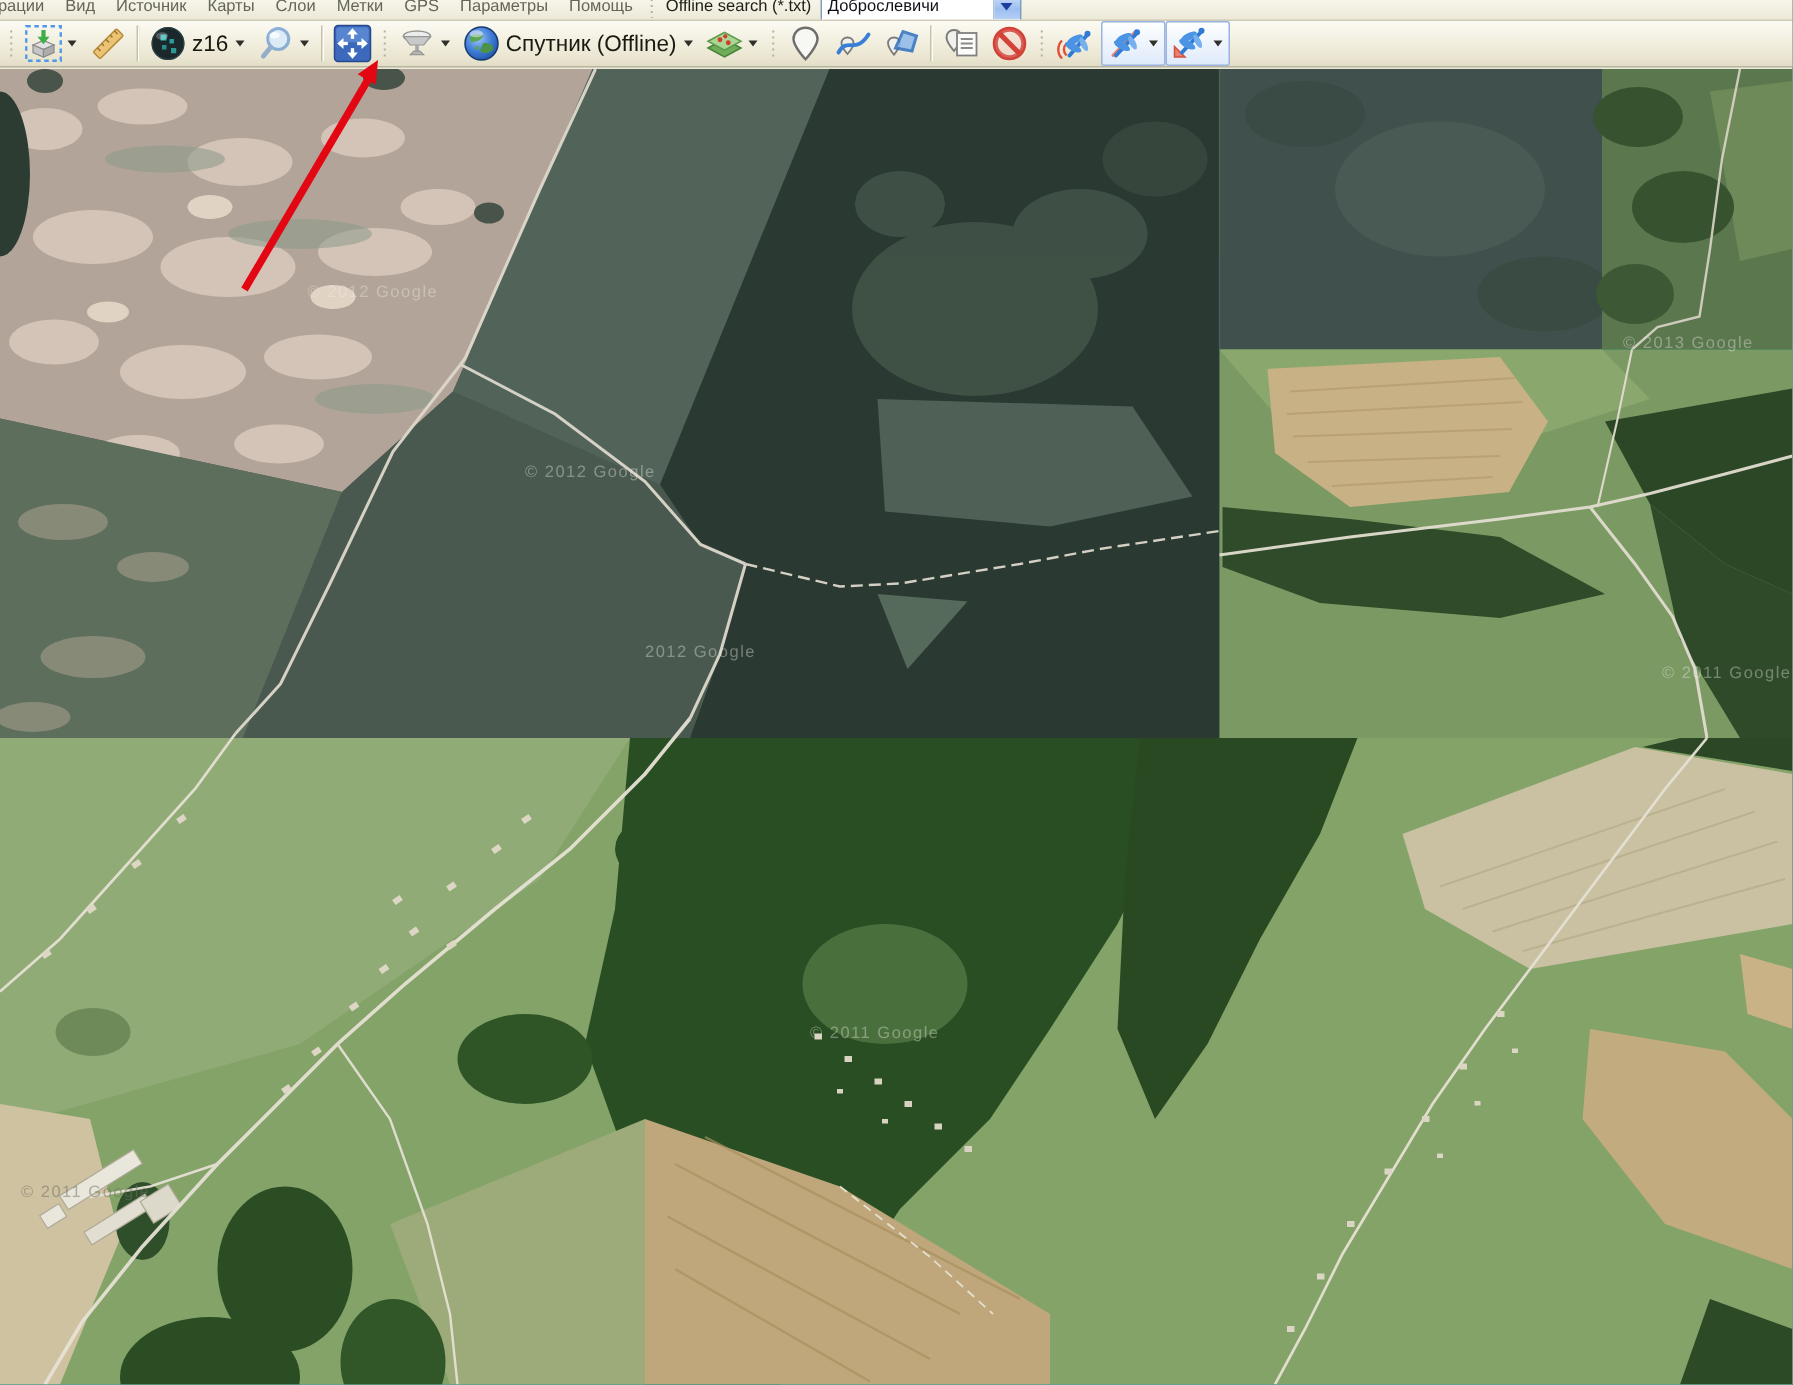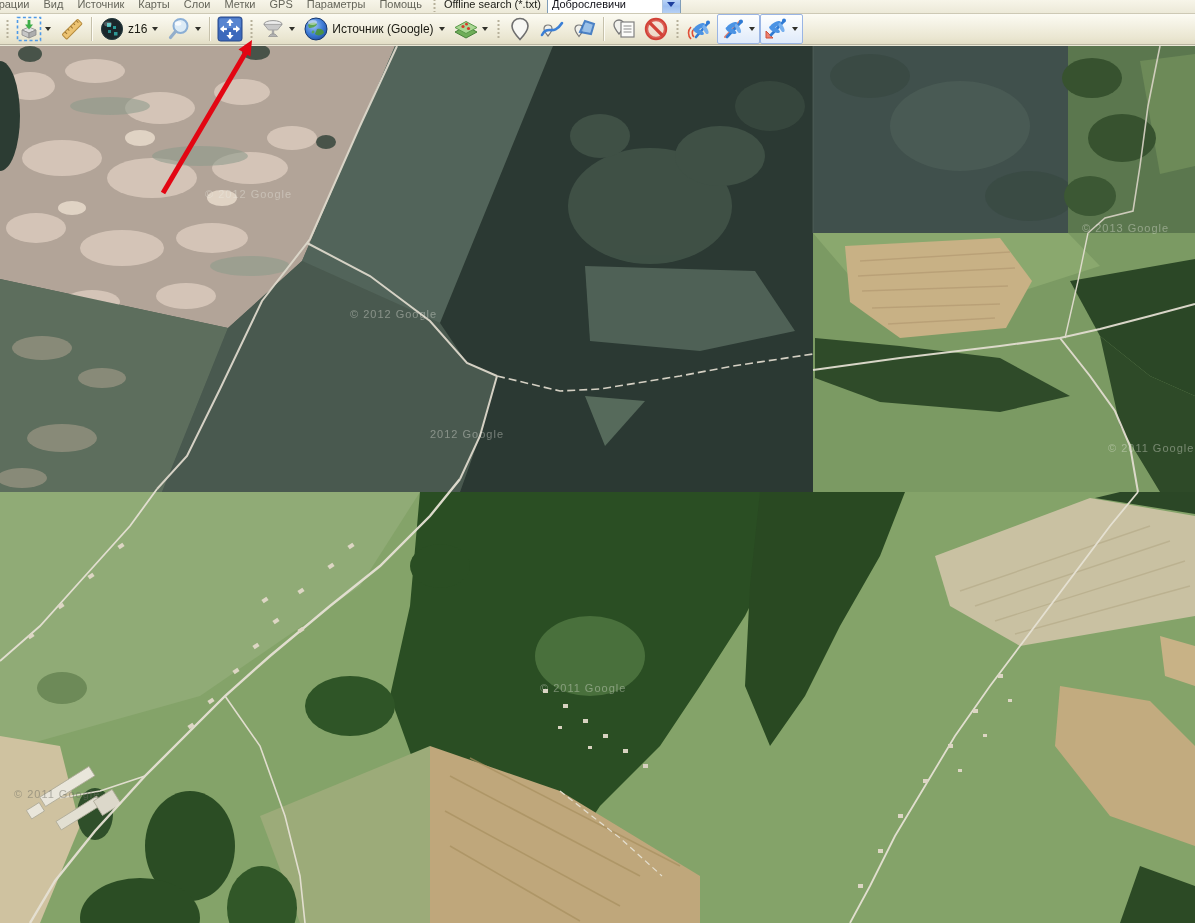--- a/index.html
+++ b/index.html
@@ -40,21 +40,21 @@
     position:absolute;top:14px;left:0;width:1195px;height:31px;
     background:linear-gradient(#fcfbf3,#eae6d1 80%,#e2ddc6);
     border-bottom:1px solid #b8b4a0;
     display:flex;align-items:center;padding-left:2px;box-sizing:border-box;
   }
   .tbtn{
     height:28px;display:flex;align-items:center;padding:0 2px;
     border:1px solid rgba(0,0,0,0);border-radius:2px;flex:0 0 auto;
   }
   .tbtn.framed{border:1px solid #9ab5e4;background:linear-gradient(#feffff,#dfeafa);}
-  .tlabel{font-size:12px;color:#1a1a12;padding:0 2px 0 3px;}
+  .tlabel{font-size:15px;color:#1a1a12;padding:0 2px 0 3px;}
   .dd{width:0;height:0;border-left:3px solid transparent;border-right:3px solid transparent;border-top:4px solid #30302a;margin:0 2px 0 3px;}
   .sep{width:1px;height:24px;background:#c6c1ab;border-right:1px solid #fdfcf5;margin:0 3px;flex:0 0 auto;}
   .icon{display:block;}
   
   .map-wrap{position:absolute;top:46px;left:0;width:1195px;height:877px;background:#0f766e;}
   .overlay{position:absolute;top:0;left:0;width:1195px;height:923px;pointer-events:none;z-index:60;}
   .wm{font-size:11px;fill:rgba(236,236,228,0.38);letter-spacing:1px;}
   .wm-dark{fill:rgba(110,110,100,0.5);}
 </style>
 </head>
@@ -171,21 +171,21 @@
             <stop offset="55%" stop-color="#3e7bd6"></stop>
             <stop offset="100%" stop-color="#1d4c9e"></stop>
         </radialGradient>
       </defs>
       <circle cx="13" cy="13" r="11" fill="url(#gl)" stroke="#16386f"></circle>
       <path d="M5,9 C8,6 12,6 14,8 C13,11 9,12 6,12 Z" fill="#58a44c" opacity="0.95"></path>
       <path d="M14,13 C18,12 21,14 21,17 C18,20 14,20 12,18 Z" fill="#4c9440" opacity="0.95"></path>
       <path d="M9,15 C11,14 12,15 11,17 C9,18 8,17 9,15 Z" fill="#58a44c" opacity="0.9"></path>
       <ellipse cx="9.5" cy="6.5" rx="4.5" ry="2.4" fill="#ffffff" opacity="0.45"></ellipse>
     </svg>
-    <span class="tlabel">Источник (Google)</span>
+    <span class="tlabel">Спутник (Offline)</span>
     <span class="dd"></span>
   </div>
 
   <div class="tbtn">
     <svg class="icon" width="26" height="26" viewBox="0 0 26 26">
       <polygon points="2,16 13,10 24,16 13,22" fill="#6fae58" stroke="#47813a"></polygon>
       <polygon points="2,11.5 13,5.5 24,11.5 13,17.5" fill="#a9d793" stroke="#5a9a4a"></polygon>
       <circle cx="10" cy="10.5" r="1.6" fill="#d43c2a"></circle>
       <circle cx="15.5" cy="12.5" r="1.6" fill="#d43c2a"></circle>
       <circle cx="13.5" cy="8.2" r="1.4" fill="#d43c2a"></circle>

